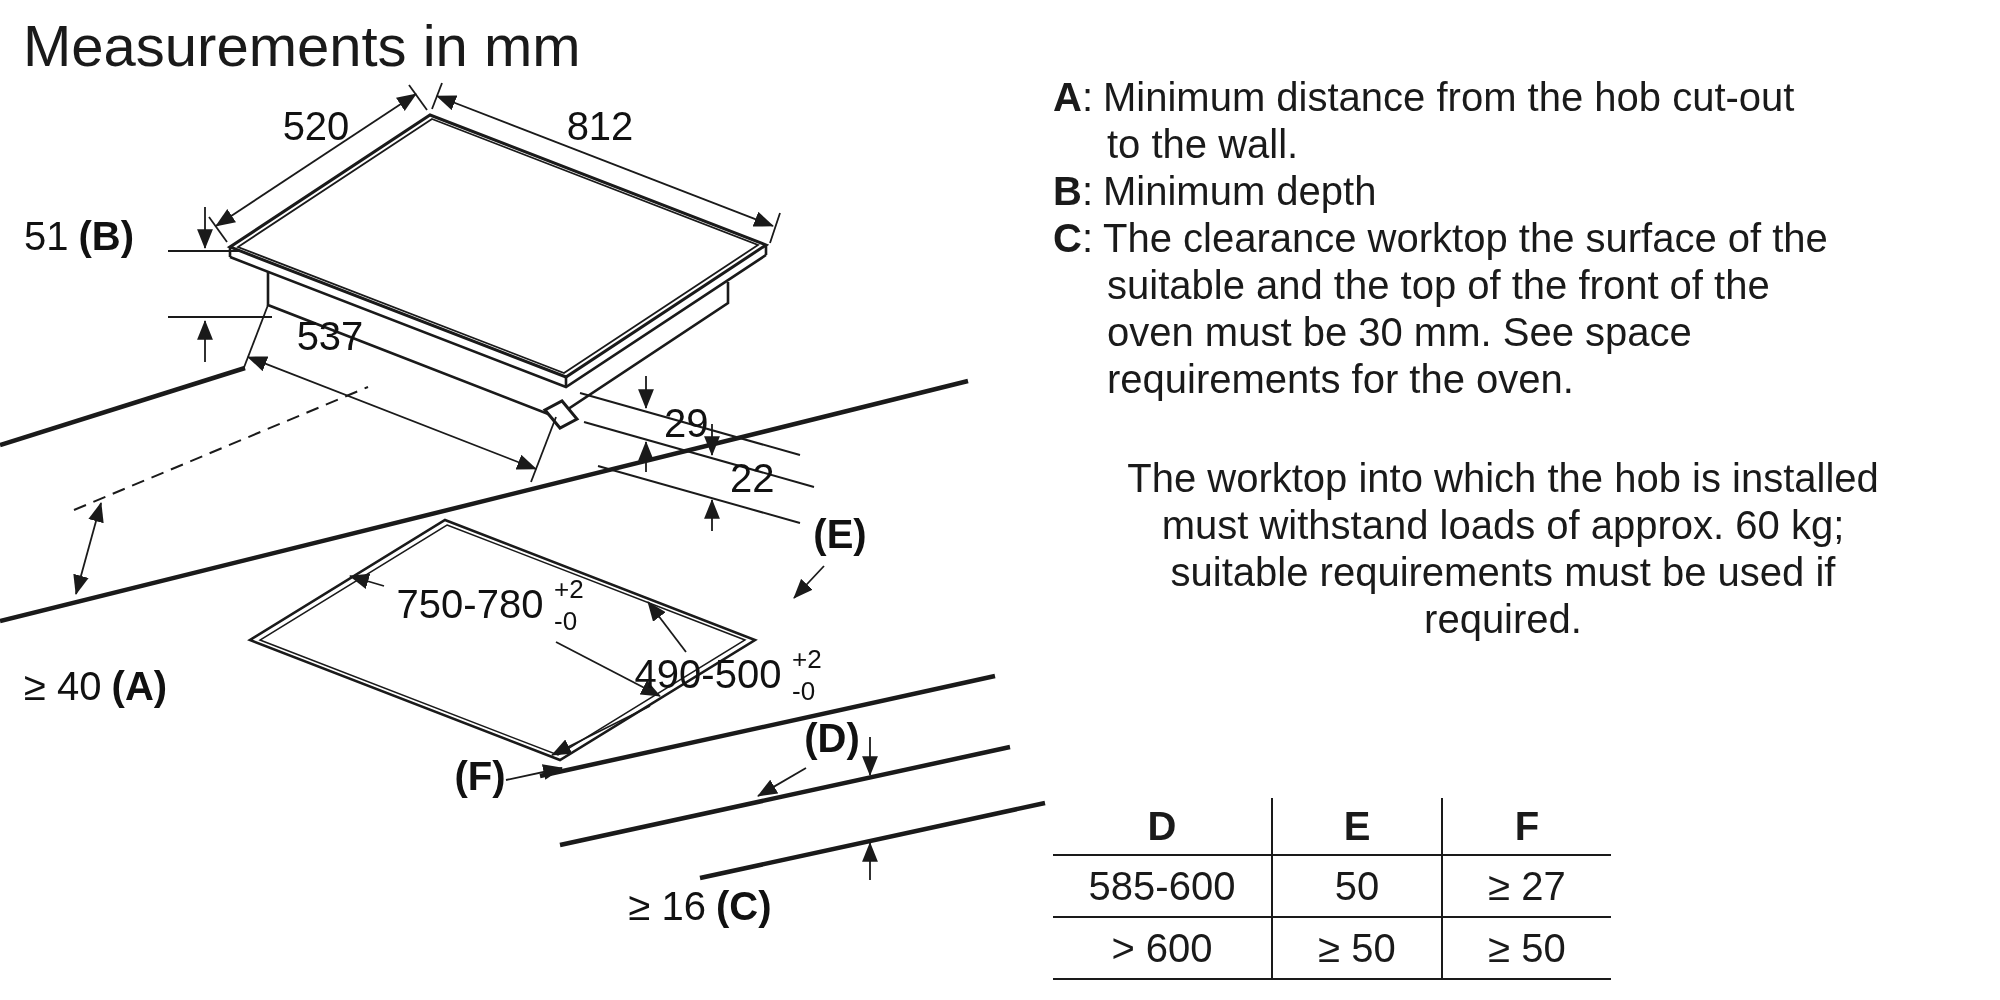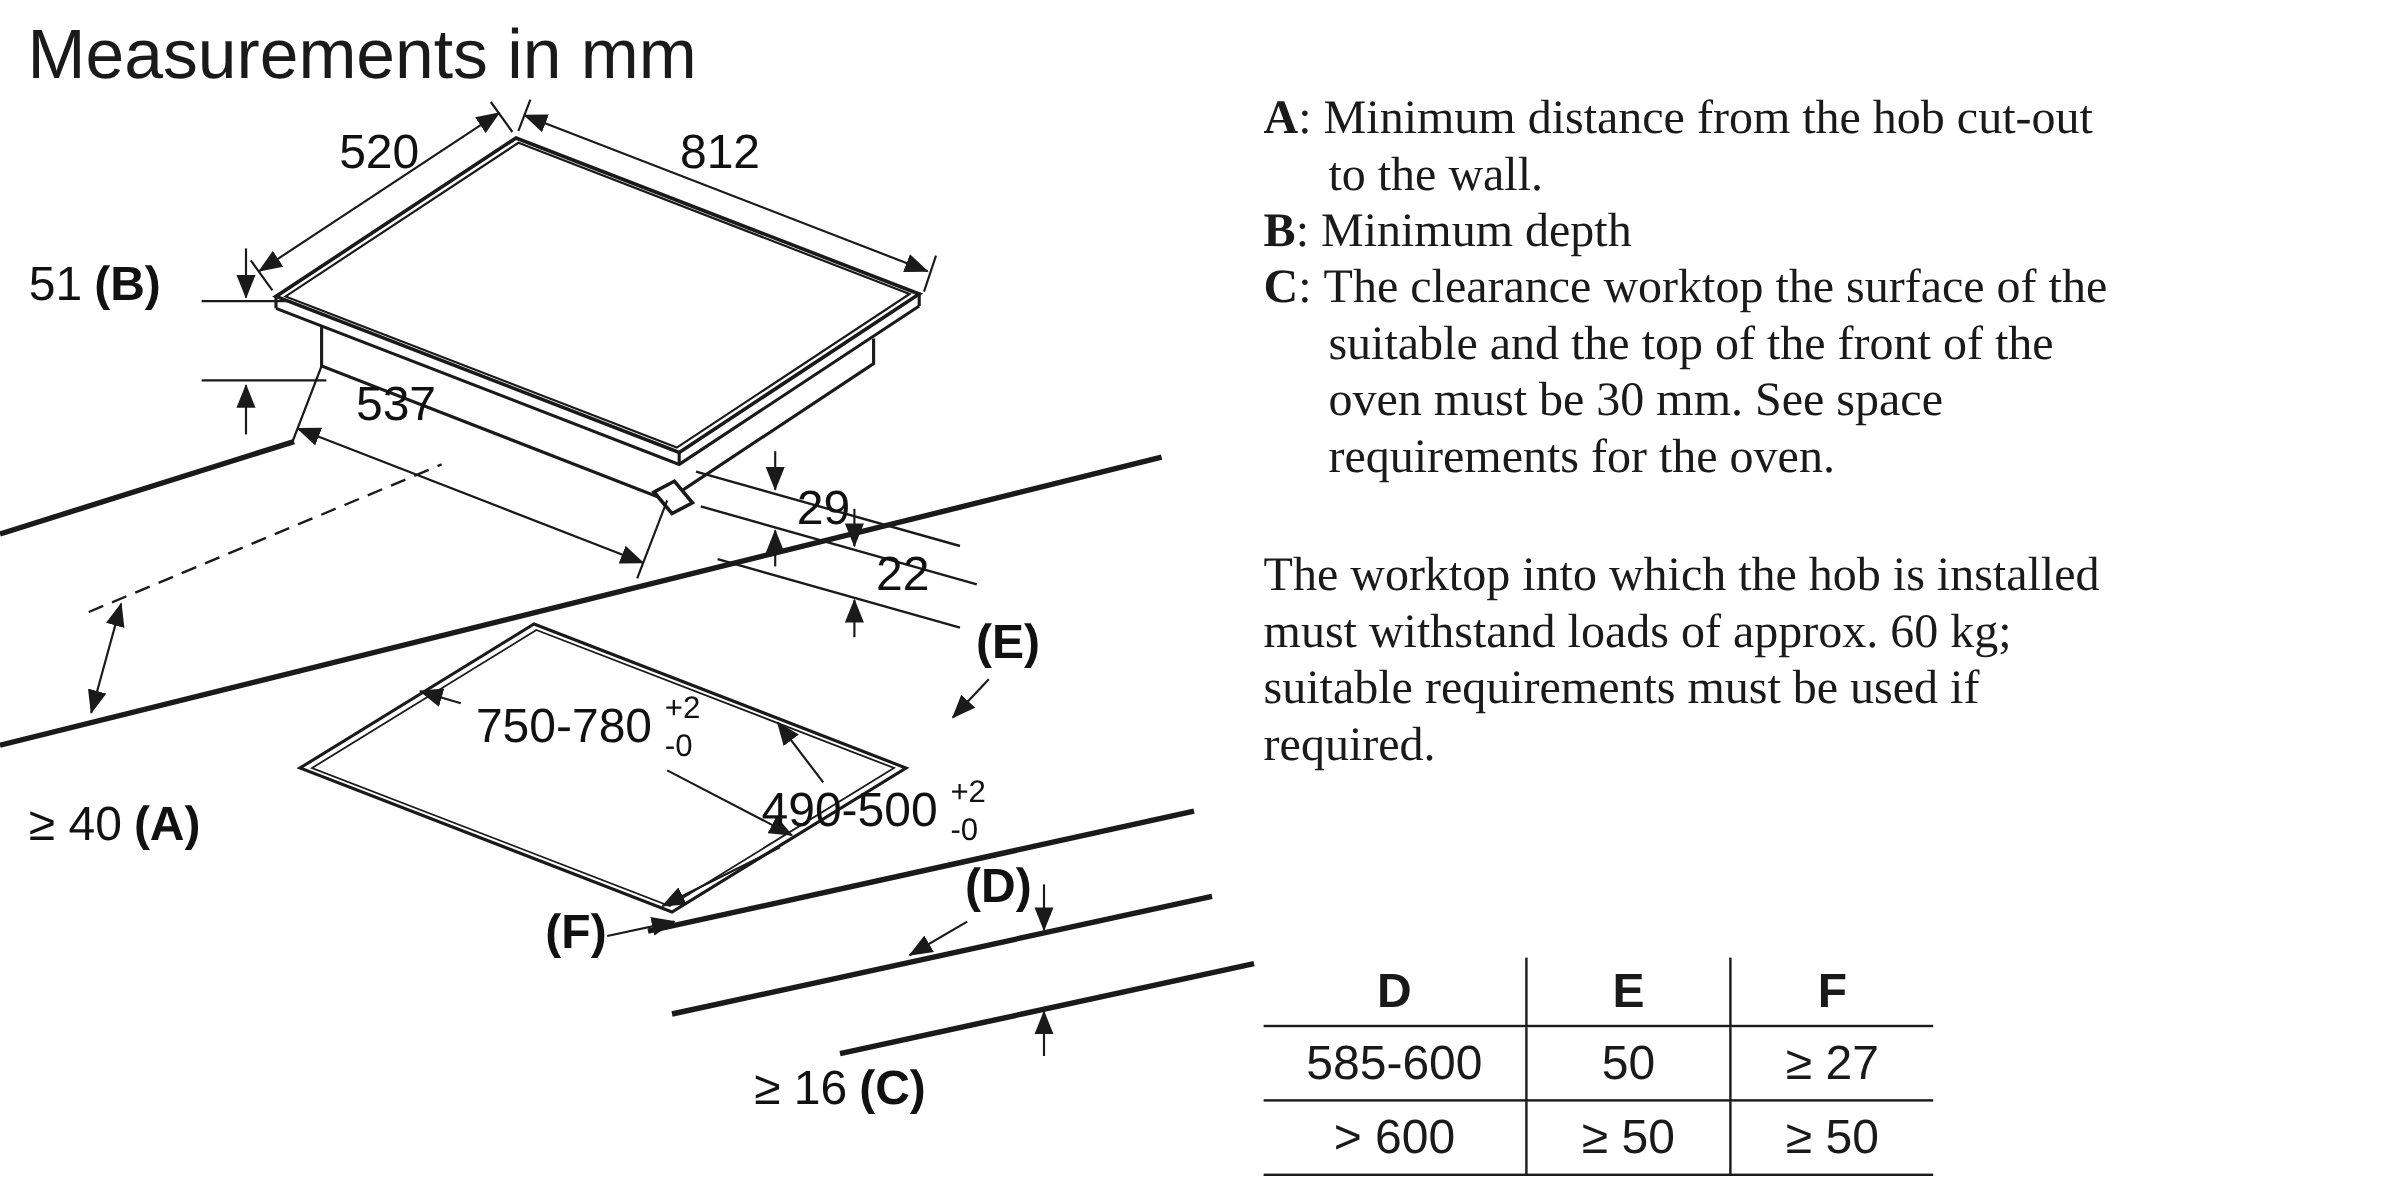--- a/index.html
+++ b/index.html
@@ -14,25 +14,25 @@
   .thick{stroke-width:4.5;}
   .med{stroke-width:2.6;}
   .thin{stroke-width:1.8;}
   .dash{stroke-dasharray:13 8;}
   .face{fill:#ffffff;stroke:#1a1a1a;stroke-width:3;}
   .inner{fill:none;stroke:#1a1a1a;stroke-width:1.8;}
   .cut{fill:none;stroke:#1a1a1a;stroke-width:2.6;}
   .cutin{fill:none;stroke:#1a1a1a;stroke-width:1.5;}
   #arr path{fill:#1a1a1a;}
   .right-col{position:absolute;left:1053px;top:74px;width:900px;}
-  .lg-line{font-size:40px;line-height:47px;white-space:nowrap;font-family:Liberation Serif, serif;}
+  .lg-line{font-size:40px;line-height:47px;white-space:nowrap;}
   .lg-term{font-weight:bold;}
   .lg-sep{margin-right:10px;}
   .lg-cont{padding-left:54px;}
-  .note{margin-top:52px;}
+  .note{margin-top:52px;text-align:center;}
   .note .lg-line{white-space:nowrap;}
   .dim-table{position:absolute;left:1053px;top:798px;display:grid;
              grid-template-columns:218px 170px 170px;font-size:40px;}
   .dim-table .cell{display:flex;align-items:center;justify-content:center;
                    height:60px;border-bottom:2px solid #1a1a1a;}
   .dim-table .hcell{height:56px;font-weight:bold;}
   .dim-table .vline{border-left:2px solid #1a1a1a;}
 </style>
 </head>
 <body>

